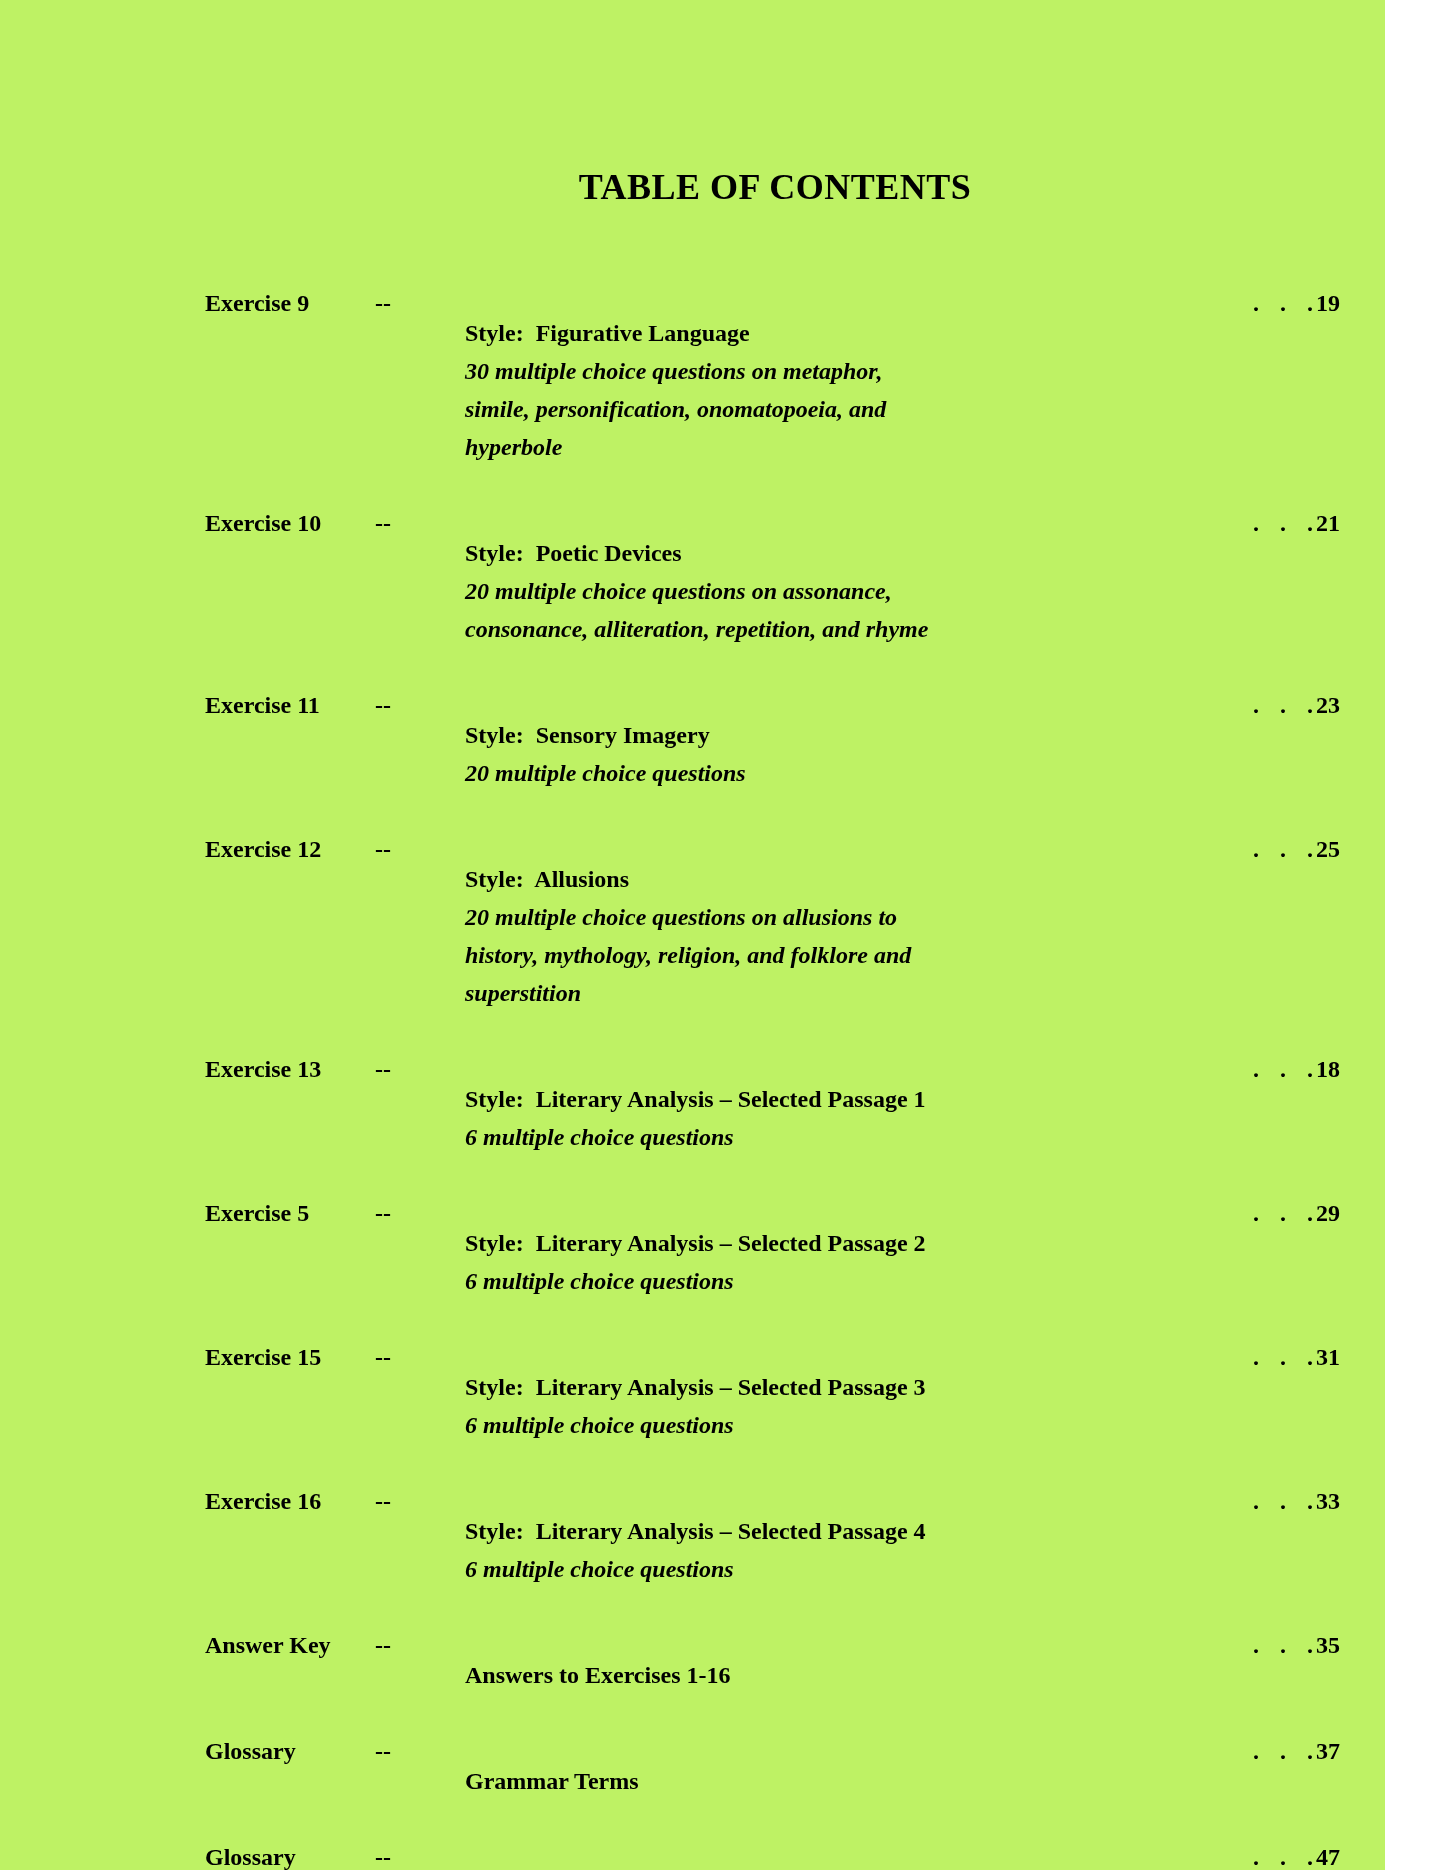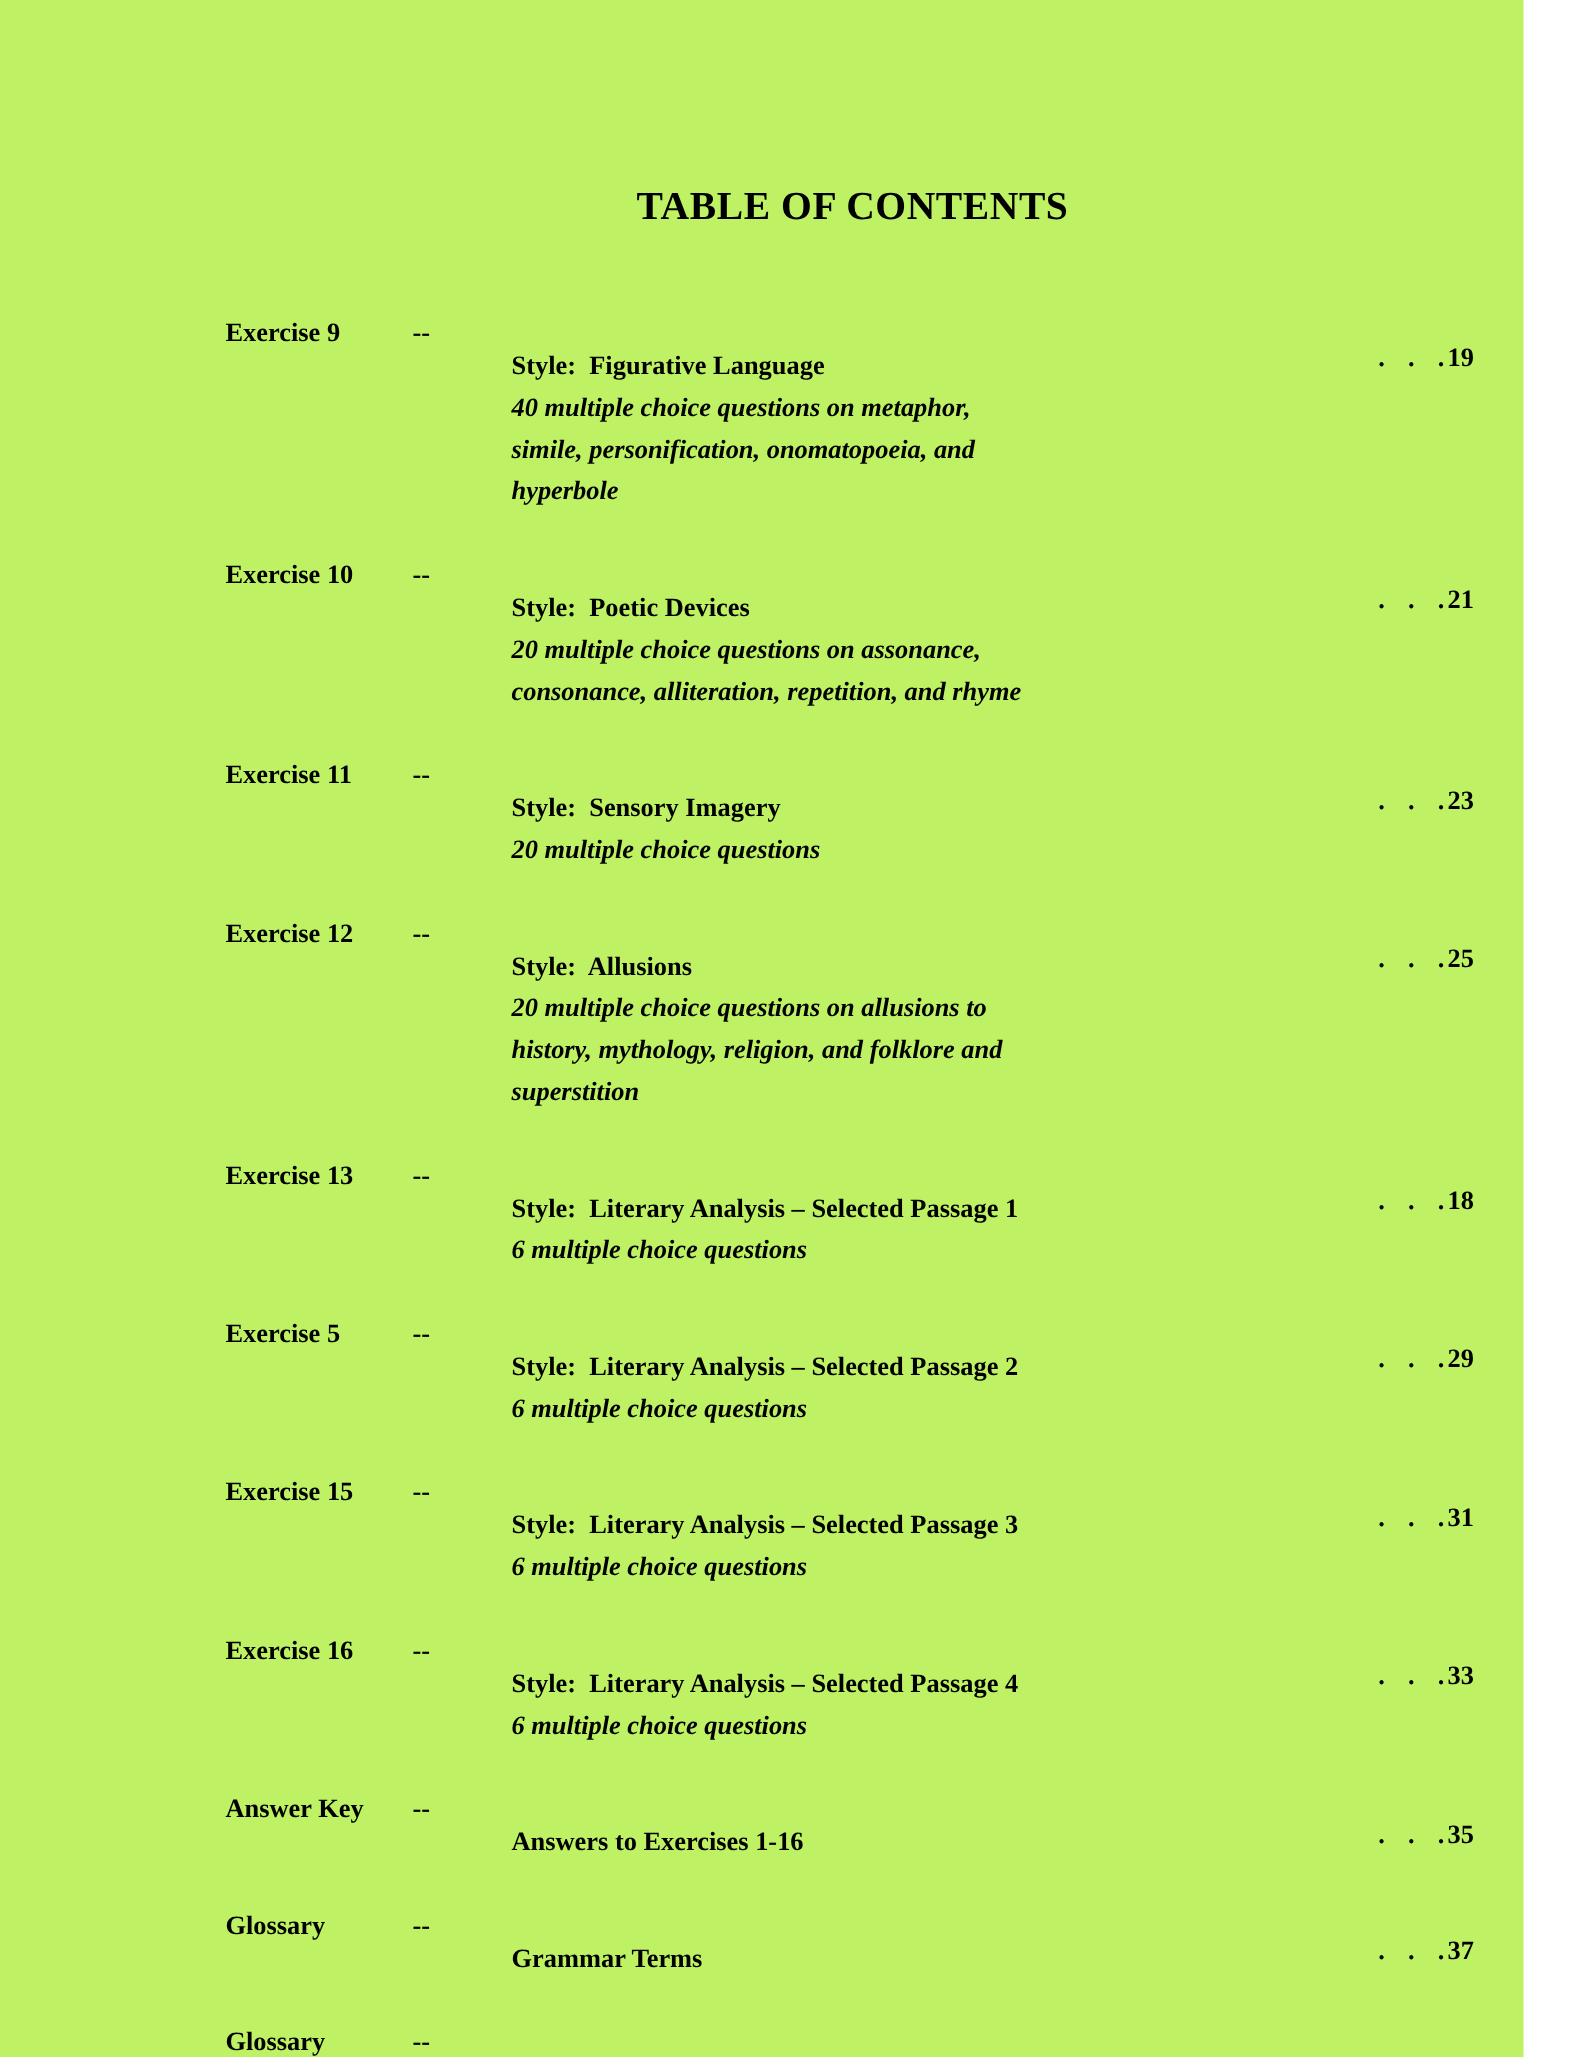--- a/index.html
+++ b/index.html
@@ -45,42 +45,41 @@
   .row-label, .row-dash, .row-title, .desc-line {
     white-space: pre;
   }
   .row-title-wrap { overflow: visible; margin-top: 30px; }
   .desc-line {
     font-style: italic;
   }
   .row-page {
     text-align: right;
     white-space: pre;
-    margin-top: 23px;
   }
   .dot-leader {
     word-spacing: 15px;
   }
   .page-number {
     margin-left: 3px;
   }
 </style>
 </head>
 <body>
 
 <div class="page">
   <div class="doc-title">TABLE OF CONTENTS</div>
 
   <div class="toc" id="toc-list">
   <div class="toc-row">
     <div class="row-label">Exercise 9</div>
     <div class="row-dash">--</div>
     <div class="row-title-wrap">
       <div class="row-title">Style:  Figurative Language</div>
-    <div class="desc-line">40 multiple choice questions on metaphor,</div>
+    <div class="desc-line">30 multiple choice questions on metaphor,</div>
           <div class="desc-line">simile, personification, onomatopoeia, and</div>
           <div class="desc-line">hyperbole</div>
         </div>
     <div class="row-page"><span class="dot-leader">. . .</span><span class="page-number">19</span></div>
   </div>
 
   <div class="toc-row">
     <div class="row-label">Exercise 10</div>
     <div class="row-dash">--</div>
     <div class="row-title-wrap">

